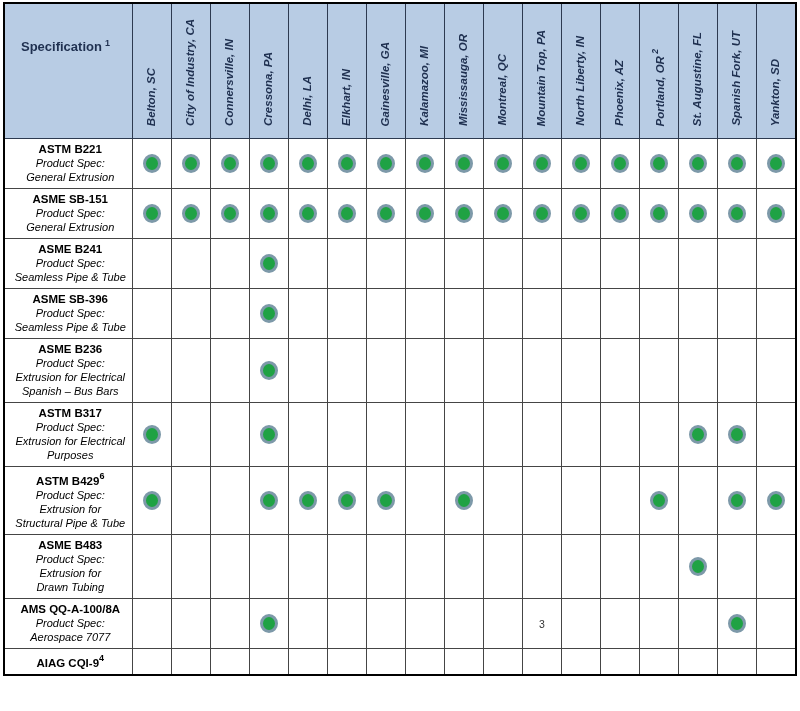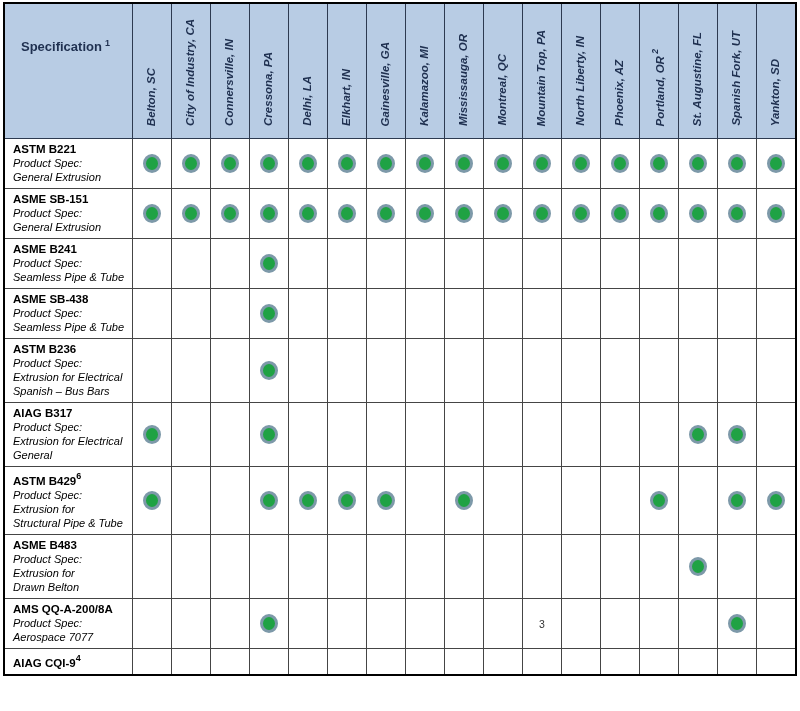--- a/index.html
+++ b/index.html
@@ -9,21 +9,21 @@
   col.spec-col{width:128px;}
   
   th{padding:0;font-weight:bold;}
   th.loc-th{background:var(--header-bg,#b8cce4);border:1px solid #2d3a50;height:126px;vertical-align:bottom;text-align:center;padding-bottom:8px;}
   th.spec-th{background:var(--header-bg,#b8cce4);border:1px solid #2d3a50;vertical-align:top;text-align:left;padding:34px 0 0 16px;font-size:13px;color:var(--header-text,#1f3050);}
   th.spec-th sup{font-size:9px;margin-left:3px;}
   .vtext{display:inline-block;writing-mode:vertical-rl;transform:rotate(180deg);white-space:nowrap;font-style:italic;font-weight:bold;font-size:11.5px;color:var(--header-text,#1f3050);line-height:1;}
   .vtext sup{font-size:8.5px;}
   
   td{border:1px solid #454545;vertical-align:middle;text-align:center;position:relative;padding:0;}
-  td.spec-cell{text-align:left;padding:3px 4px 4px 8px;}
+  td.spec-cell{text-align:center;padding:3px 4px 4px 8px;}
   .spec-name{font-weight:bold;font-size:11.5px;line-height:14px;color:#000;}
   .spec-name sup{font-size:9px;position:relative;top:-1px;}
   .spec-desc{font-style:italic;font-size:11px;line-height:14px;color:#000;}
   .dot{display:inline-block;width:12px;height:13px;border-radius:50%;background:var(--dot-fill,#1fa244);border:3px solid var(--dot-ring,#7d99a9);vertical-align:middle;}
   .cell-note{font-size:10.5px;color:#333;}
 </style>
 </head>
 <body>
 
 <div class="wrap">
@@ -138,21 +138,21 @@
           <td></td>
           <td></td>
           <td></td>
           <td></td>
           <td></td>
           <td></td>
           <td></td>
         </tr>
         <tr>
           <td class="spec-cell">
-            <div class="spec-name">ASME SB-438</div>
+            <div class="spec-name">ASME SB-396</div>
             <div class="spec-desc">Product Spec:</div>
             <div class="spec-desc">Seamless Pipe &amp; Tube</div>
           </td>
           <td></td>
           <td></td>
           <td></td>
           <td><span class="dot"></span></td>
           <td></td>
           <td></td>
           <td></td>
@@ -162,21 +162,21 @@
           <td></td>
           <td></td>
           <td></td>
           <td></td>
           <td></td>
           <td></td>
           <td></td>
         </tr>
         <tr>
           <td class="spec-cell">
-            <div class="spec-name">ASTM B236</div>
+            <div class="spec-name">ASME B236</div>
             <div class="spec-desc">Product Spec:</div>
             <div class="spec-desc">Extrusion for Electrical</div>
             <div class="spec-desc">Spanish – Bus Bars</div>
           </td>
           <td></td>
           <td></td>
           <td></td>
           <td><span class="dot"></span></td>
           <td></td>
           <td></td>
@@ -187,24 +187,24 @@
           <td></td>
           <td></td>
           <td></td>
           <td></td>
           <td></td>
           <td></td>
           <td></td>
         </tr>
         <tr>
           <td class="spec-cell">
-            <div class="spec-name">AIAG B317</div>
+            <div class="spec-name">ASTM B317</div>
             <div class="spec-desc">Product Spec:</div>
             <div class="spec-desc">Extrusion for Electrical</div>
-            <div class="spec-desc">General</div>
+            <div class="spec-desc">Purposes</div>
           </td>
           <td><span class="dot"></span></td>
           <td></td>
           <td></td>
           <td><span class="dot"></span></td>
           <td></td>
           <td></td>
           <td></td>
           <td></td>
           <td></td>
@@ -240,43 +240,43 @@
           <td><span class="dot"></span></td>
           <td></td>
           <td><span class="dot"></span></td>
           <td><span class="dot"></span></td>
         </tr>
         <tr>
           <td class="spec-cell">
             <div class="spec-name">ASME B483</div>
             <div class="spec-desc">Product Spec:</div>
             <div class="spec-desc">Extrusion for</div>
-            <div class="spec-desc">Drawn Belton</div>
-          </td>
-          <td></td>
-          <td></td>
-          <td></td>
-          <td></td>
-          <td></td>
-          <td></td>
-          <td></td>
-          <td></td>
-          <td></td>
-          <td></td>
-          <td></td>
-          <td></td>
-          <td></td>
-          <td></td>
-          <td><span class="dot"></span></td>
-          <td></td>
-          <td></td>
-        </tr>
-        <tr>
-          <td class="spec-cell">
-            <div class="spec-name">AMS QQ-A-200/8A</div>
+            <div class="spec-desc">Drawn Tubing</div>
+          </td>
+          <td></td>
+          <td></td>
+          <td></td>
+          <td></td>
+          <td></td>
+          <td></td>
+          <td></td>
+          <td></td>
+          <td></td>
+          <td></td>
+          <td></td>
+          <td></td>
+          <td></td>
+          <td></td>
+          <td><span class="dot"></span></td>
+          <td></td>
+          <td></td>
+        </tr>
+        <tr>
+          <td class="spec-cell">
+            <div class="spec-name">AMS QQ-A-100/8A</div>
             <div class="spec-desc">Product Spec:</div>
             <div class="spec-desc">Aerospace 7077</div>
           </td>
           <td></td>
           <td></td>
           <td></td>
           <td><span class="dot"></span></td>
           <td></td>
           <td></td>
           <td></td>

